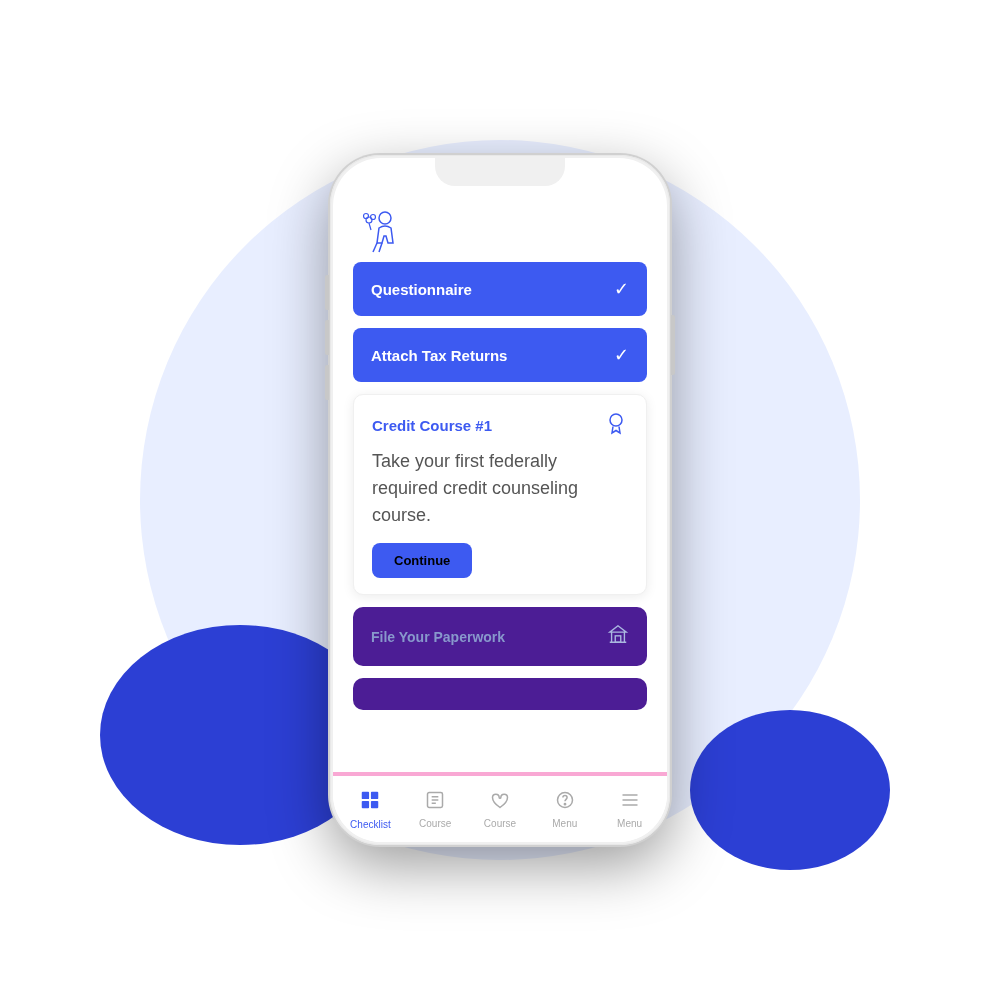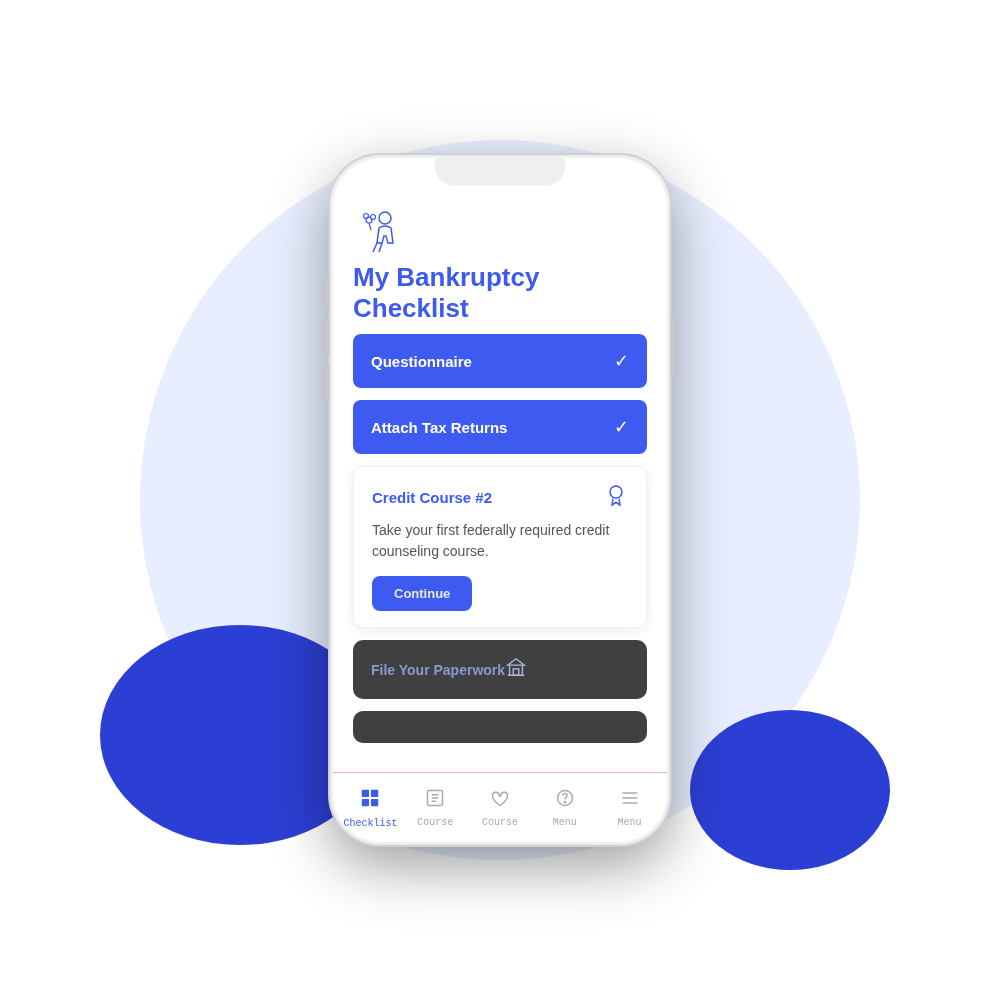--- a/index.html
+++ b/index.html
@@ -196,69 +196,69 @@
       font-weight: 700;
       color: #3d5af1;
     }
 
     .card-icon {
       color: #3d5af1;
       font-size: 20px;
     }
 
     .card-description {
-      font-size: 14px;
+      font-size: 18px;
       color: #555;
       line-height: 1.5;
       margin-bottom: 14px;
     }
 
     .continue-btn {
       background: #3d5af1;
-      color: #e5e5e5;
+      color: #000000;
       border: none;
       border-radius: 8px;
       padding: 10px 22px;
       font-size: 13px;
       font-weight: 600;
       cursor: pointer;
     }
 
     
     .checklist-item-pending {
-      background: #404040;
+      background: #4c1d95;
       border-radius: 10px;
       padding: 16px 18px;
       display: flex;
       align-items: center;
+      justify-content: space-between;
       margin-bottom: 12px;
     }
 
     .checklist-item-pending .item-label {
       color: #8898cc;
       font-size: 14px;
       font-weight: 600;
     }
 
     .pending-icon {
       color: #aab8e0;
       font-size: 20px;
     }
 
     
     .bottom-nav {
       height: 70px;
       background: #fff;
-      border-top: 1px solid #f9a8d4;
+      border-top: 4px solid #f9a8d4;
       display: flex;
       align-items: center;
       justify-content: flex-start;
       padding: 0 5px;
       flex-shrink: 0;
-      font-family: Liberation Mono, monospace;
     }
 
     .nav-item {
       display: flex;
       flex-direction: column;
       align-items: center;
       gap: 3px;
       flex: 1;
     }
 
@@ -309,36 +309,35 @@
             <path d="M24 35 L20 44" stroke="#3d5af1" stroke-width="1.5"></path>
             <path d="M29 35 L26 44" stroke="#3d5af1" stroke-width="1.5"></path>
 
             <circle cx="16" cy="12" r="3" stroke="#3d5af1" stroke-width="1.2" fill="none"></circle>
             <circle cx="20" cy="9" r="2.5" stroke="#3d5af1" stroke-width="1.2" fill="none"></circle>
             <circle cx="13" cy="8" r="2.5" stroke="#3d5af1" stroke-width="1.2" fill="none"></circle>
             <path d="M16 15 L18 22" stroke="#3d5af1" stroke-width="1.2"></path>
           </svg>
         </div>
 
-        <h1 class="page-title">My Bankruptcy Checklist</h1>
 
 
         <div class="checklist-item-complete">
           <span class="item-label">Questionnaire</span>
           <span class="check-icon">✓</span>
         </div>
 
         <div class="checklist-item-complete">
           <span class="item-label">Attach Tax Returns</span>
           <span class="check-icon">✓</span>
         </div>
 
         <div class="checklist-card-active">
           <div class="card-header">
-            <span class="card-title">Credit Course #2</span>
+            <span class="card-title">Credit Course #1</span>
             <span class="card-icon">
               
               <svg width="24" height="24" viewBox="0 0 24 24" fill="none" stroke="#3d5af1" stroke-width="1.5">
                 <circle cx="12" cy="9" r="6"></circle>
                 <path d="M9 15.5 L8 22 L12 19.5 L16 22 L15 15.5"></path>
               </svg>
             </span>
           </div>
           <p class="card-description">Take your first federally required credit counseling course.</p>
           <button class="continue-btn">Continue</button>

